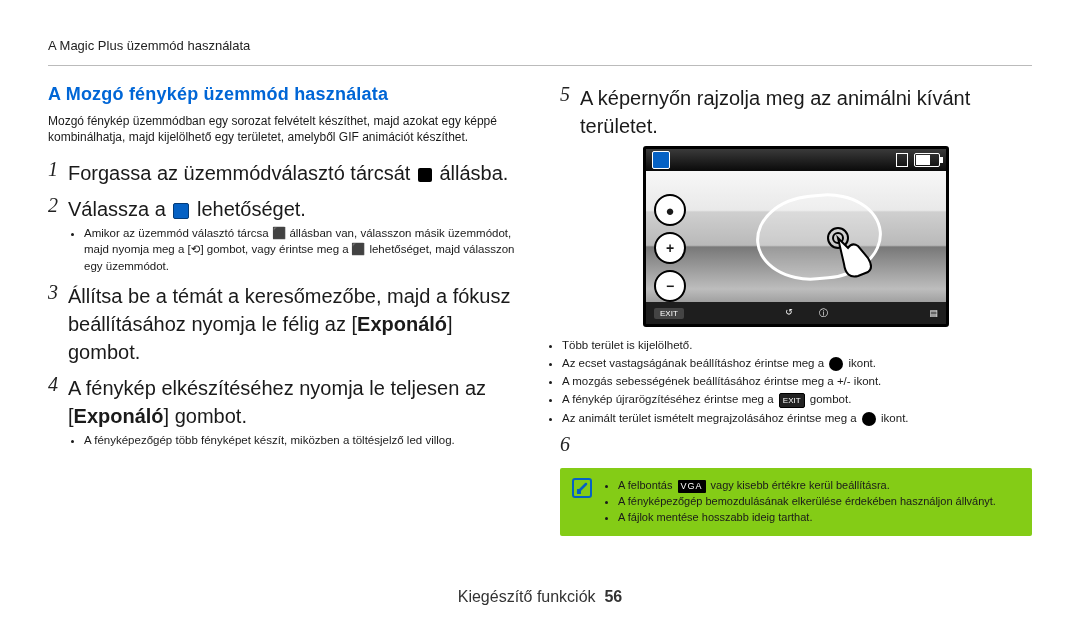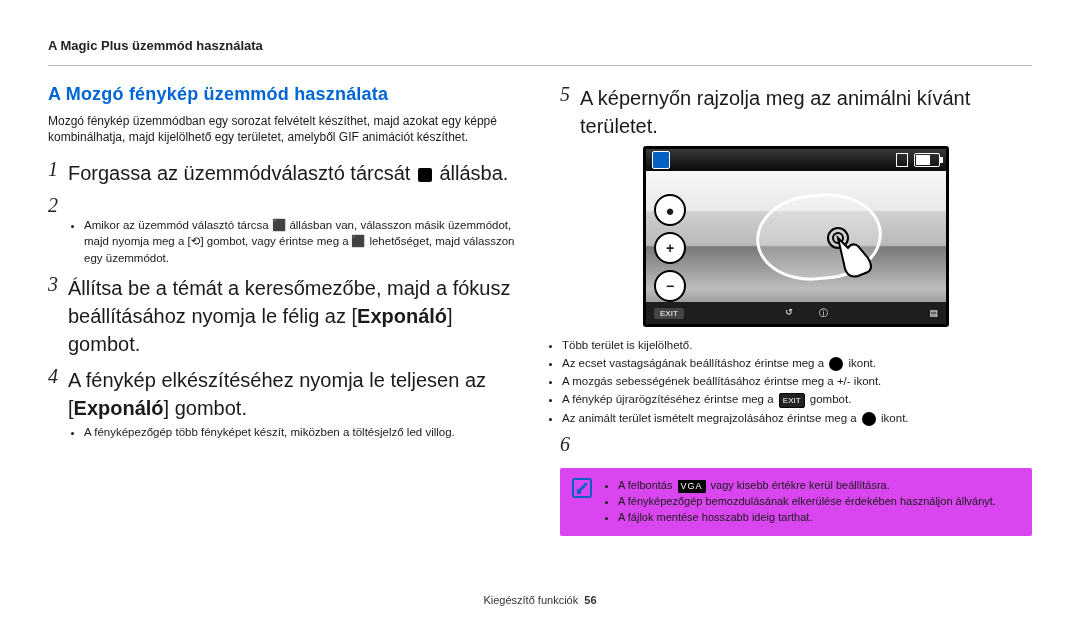--- a/index.html
+++ b/index.html
@@ -9,21 +9,20 @@
     height: 630px;
     font-family: "Segoe UI", "Helvetica Neue", Arial, sans-serif;
     color: #1a1a1a;
     background: #fff;
     font-size: 13px;
   }
   .page-header {
     padding: 38px 48px 8px 48px;
     font-size: 13px;
     color: #222;
-    font-weight: bold;
   }
   .divider {
     border-top: 1px solid #bbb;
     margin: 4px 48px 10px 48px;
   }
   .content {
     display: flex;
     padding: 0 48px;
     gap: 40px;
   }
@@ -67,41 +66,41 @@
     padding: 0;
   }
   .step-bullets li {
     font-size: 11.5px;
     line-height: 1.4;
     margin: 2px 0;
   }
   .note-box {
     display: flex;
     align-items: flex-start;
-    background: #d946ef;
+    background: #84cc16;
     padding: 10px 12px;
     border-radius: 2px;
     margin-top: 14px;
     gap: 10px;
   }
   .note-icon {
     width: 20px; height: 20px; flex-shrink:0;
   }
   .note-box ul {
     list-style: disc;
     margin: 0 0 0 16px; padding: 0;
     font-size: 11px;
     line-height: 1.45;
   }
   .footer {
     position: absolute;
     bottom: 24px;
     left: 0; right: 0;
     text-align: center;
-    font-size: 11px;
+    font-size: 16px;
     color: #333;
   }
   .inline-icon {
     display:inline-block;
     vertical-align: middle;
     width: 14px; height: 14px;
     background: #000;
     border-radius: 2px;
     margin: 0 2px;
   }
@@ -207,20 +206,25 @@
       <div class="step-num">1</div>
       <div class="step-text">
         <span>Forgassa az üzemmódválasztó tárcsát </span>
         <span class="inline-icon"></span>
         <span> állásba.</span>
       </div>
     </div>
 
     <div class="step">
       <div class="step-num">2</div>
+      <div class="step-text">
+        <span>Válassza a </span>
+        <span class="inline-icon person"></span>
+        <span> lehetőséget.</span>
+      </div>
     </div>
     <ul class="step-bullets">
       <li>Amikor az üzemmód választó tárcsa ⬛ állásban van, válasszon másik üzemmódot, majd nyomja meg a [⟲] gombot, vagy érintse meg a ⬛ lehetőséget, majd válasszon egy üzemmódot.</li>
     </ul>
 
     <div class="step">
       <div class="step-num">3</div>
       <div class="step-text">
         <span>Állítsa be a témát a keresőmezőbe, majd a fókusz beállításához nyomja le félig az [</span><span class="bold">Exponáló</span><span>] gombot.</span>
       </div>

